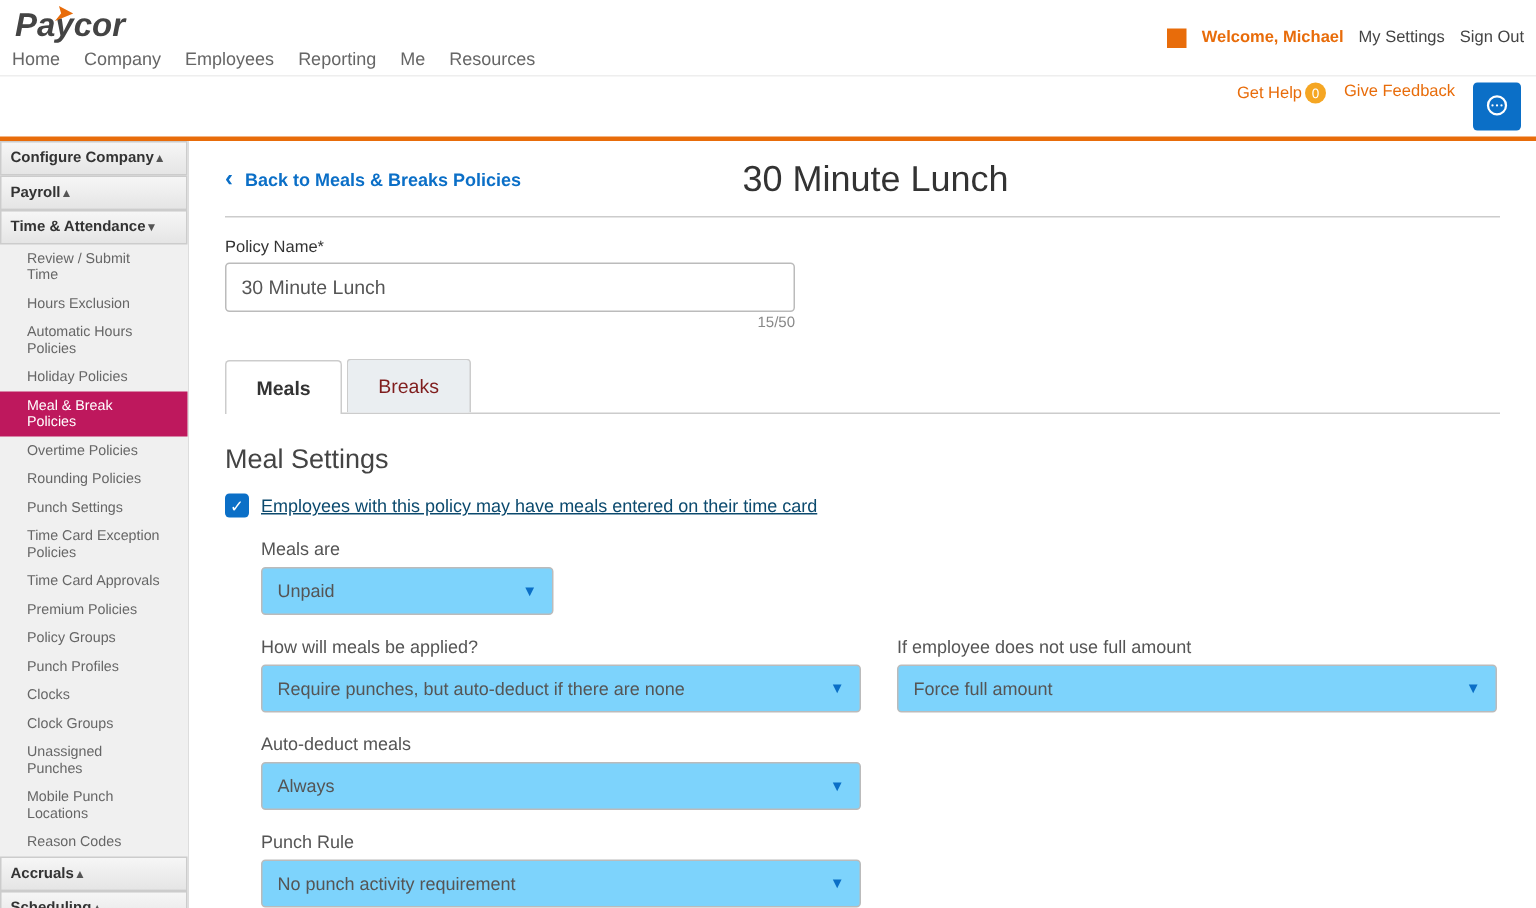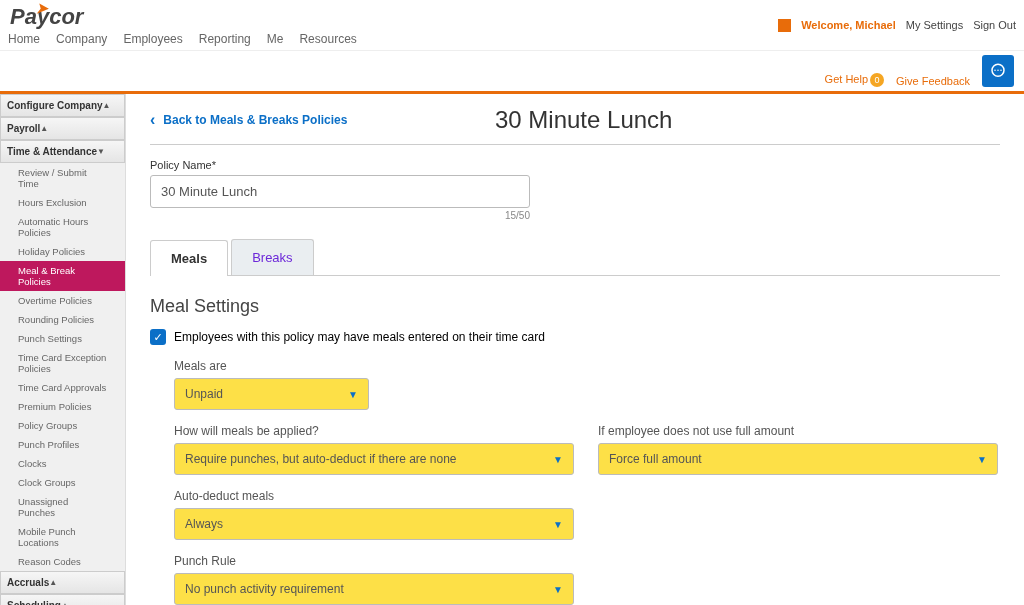--- a/index.html
+++ b/index.html
@@ -8,21 +8,21 @@
     .header { display: flex; align-items: center; justify-content: space-between; padding: 4px 8px; border-bottom: 1px solid #eee; }
     .logo-area { display: flex; flex-direction: column; }
     .logo { font-size: 22px; font-weight: bold; color: #444; font-style: italic; position: relative; padding-left: 2px;}
     .logo-swoosh { color: #e86c0a; font-size: 14px; position: absolute; top: -4px; left: 28px; }
     .top-nav { display: flex; gap: 16px; font-size: 12px; color: #666; margin-top: 2px; text-align: right; }
     .top-nav span { cursor: pointer; }
     .header-right { display: flex; align-items: center; gap: 10px; font-size: 11px; }
     .welcome-icon { width: 13px; height: 13px; background: #e86c0a; display: inline-block; }
     .welcome { color: #e86c0a; font-weight: bold; }
     .header-link { color: #444; cursor: pointer; }
-    .subheader { display: flex; justify-content: flex-end; align-items: flex-end; padding: 4px 10px; border-bottom: 3px solid #e86c0a; gap: 12px; font-size: 11px;}
+    .subheader { display: flex; justify-content: flex-end; align-items: flex-start; padding: 4px 10px; border-bottom: 3px solid #e86c0a; gap: 12px; font-size: 11px;}
     .gethelp { color: #e86c0a; }
     .gethelp-badge { display: inline-flex; align-items: center; justify-content: center; width: 14px; height: 14px; background: #f5a623; color: #fff; border-radius: 50%; font-size: 9px; margin-left: 2px;}
     .feedback { color: #e86c0a; }
     .chat-bubble { width: 32px; height: 32px; background: #0b6fc7; display: flex; align-items: center; justify-content: center; border-radius: 3px; color: #fff;}
     .chat-bubble svg { width: 18px; height: 18px; fill: none; stroke: #fff; stroke-width: 2;}
     
     .layout { display: flex; height: calc(100vh - 68px); }
     .sidebar { width: 126px; background: #f0f0f0; border-right: 1px solid #ddd; font-size: 10px; overflow-y: auto;}
     .sidebar-section { background: linear-gradient(#f6f6f6, #e5e5e5); border: 1px solid #ccc; padding: 5px 6px; font-weight: bold; font-size: 10px; color: #333; display: flex; justify-content: flex-start; align-items: center; cursor: pointer; }
     .sidebar-section .arrow { font-size: 8px; color: #555; }
@@ -35,32 +35,32 @@
     .page-title-row { display: flex; align-items: center; margin-bottom: 10px; }
     .page-title { flex: 1; text-align: center; font-size: 24px; color: #333; font-weight: 400; }
     .title-spacer { width: 180px; }
     .hr { border: none; border-top: 1px solid #ccc; margin: 4px 0 14px; }
     
     .field-label { font-size: 11px; color: #333; margin-bottom: 4px; display: block; }
     .text-input { width: 380px; padding: 8px 10px; border: 1px solid #bbb; border-radius: 3px; font-size: 13px; color: #555; }
     .char-count { font-size: 10px; color: #888; text-align: right; width: 380px; margin-top: 2px;}
     
     .tabs { display: flex; margin-top: 18px; border-bottom: 1px solid #ccc; }
-    .tab { padding: 10px 20px; font-size: 13px; border: 1px solid #ccc; border-bottom: none; background: #eaeef1; color: #6d28d9; cursor: pointer; margin-right: 3px; border-radius: 3px 3px 0 0;}
+    .tab { padding: 10px 20px; font-size: 13px; border: 1px solid #ccc; border-bottom: none; background: #eaeef1; color: #7f1d1d; cursor: pointer; margin-right: 3px; border-radius: 3px 3px 0 0;}
     .tab.active { background: #fff; color: #333; font-weight: bold; position: relative; top: 1px;}
     
     .section-title { font-size: 18px; color: #444; margin: 20px 0 12px; font-weight: 400;}
     .checkbox-row { display: flex; align-items: center; gap: 8px; margin-bottom: 14px; }
     .checkbox { width: 16px; height: 16px; background: #0b6fc7; border-radius: 3px; display: flex; align-items: center; justify-content: center; color: #fff; font-size: 11px;}
-    .checkbox-label { font-size: 12px; color: #000000; }
+    .checkbox-label { font-size: 12px; color: #0c4a6e; text-decoration: underline; }
     
     .form-indent { margin-left: 24px; }
     .form-group { margin-bottom: 14px; }
     .form-label { font-size: 12px; color: #555; margin-bottom: 5px; display: block;}
-    .select { border: 1px solid #bbb; border-radius: 3px; padding: 8px 10px; font-size: 12px; color: #555; display: flex; justify-content: space-between; align-items: center; background: #fde047; cursor: pointer;}
+    .select { border: 1px solid #bbb; border-radius: 3px; padding: 8px 10px; font-size: 12px; color: #555; display: flex; justify-content: space-between; align-items: center; background: #7dd3fc; cursor: pointer;}
     .select .caret { color: #0b6fc7; font-size: 10px;}
     .select.small { width: 195px; }
     .select.med { width: 400px; }
     .two-col { display: flex; gap: 24px; }
     .col { flex: 0 0 400px; }
   </style>
 </head>
 <body>
 
 <div class="header">

